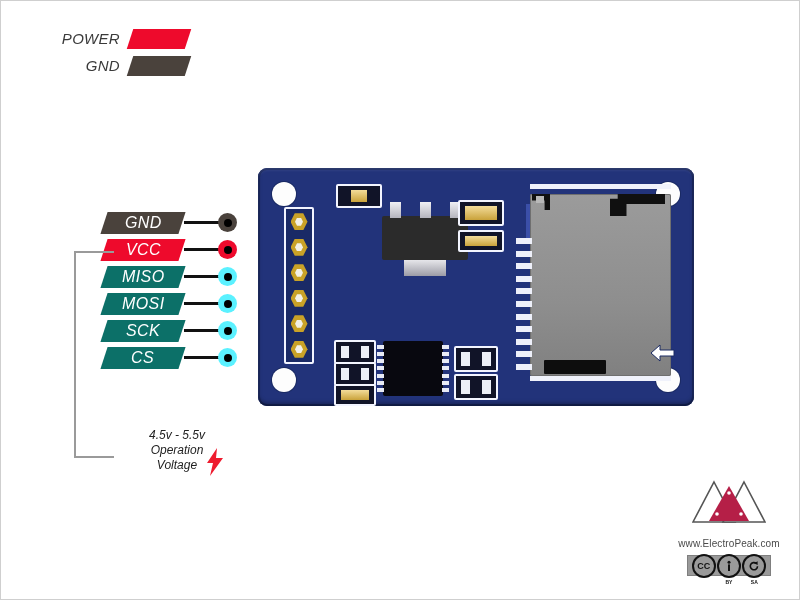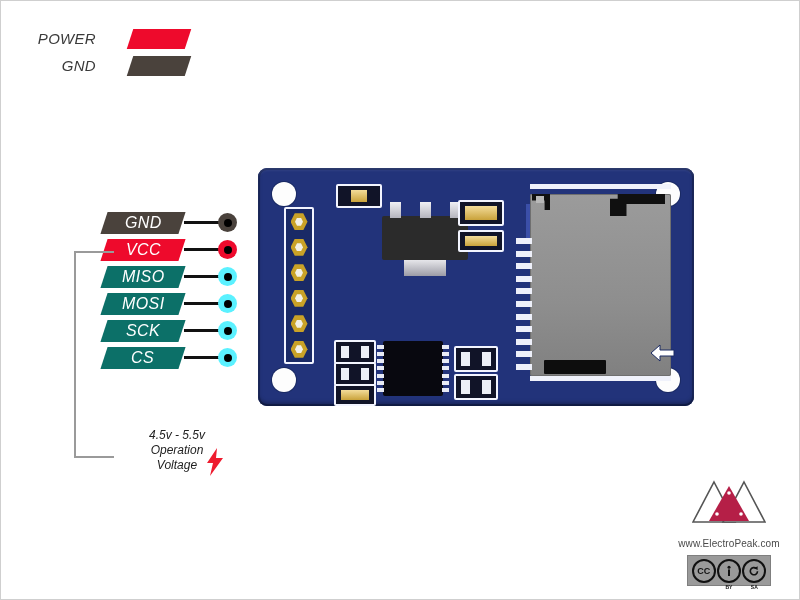--- a/index.html
+++ b/index.html
@@ -11,21 +11,21 @@
     position:relative;
     overflow:hidden;
   }
   .frame{
     position:absolute;left:0;top:0;width:800px;height:600px;
     border:1px solid #cfcfcf;box-sizing:border-box;
   }
 
   
   #legend{position:absolute;left:28px;top:26px;width:160px;}
-  .legend-row{display:flex;align-items:center;height:25px;margin-bottom:2px;gap:24px;}
+  .legend-row{display:flex;align-items:center;height:25px;margin-bottom:2px;}
   .legend-label{
     flex:1;text-align:right;padding-right:10px;
     font-style:italic;font-size:15px;color:#3a3a3a;letter-spacing:.3px;
   }
   .legend-chip{
     width:58px;height:20px;
     transform:skewX(-18deg);
   }
 
   
@@ -128,21 +128,21 @@
   .sd-bar2{position:absolute;left:14px;top:186px;width:141px;height:5px;background:#f0f2fb;}
   .sd-foot{position:absolute;left:28px;top:170px;width:62px;height:14px;background:#0d0d0d;border-radius:1px;}
   .sd-pads{position:absolute;left:0px;top:48px;height:132px;display:flex;flex-direction:column;justify-content:space-between;}
   .sd-pads i{width:16px;height:6px;background:#eef0fa;display:block;}
   .sd-stripe{position:absolute;left:10px;top:14px;width:4px;height:40px;background:#3b4fa8;}
   .arrow{position:absolute;right:-4px;top:152px;width:26px;height:22px;}
 
   
   #logo{position:absolute;left:676px;top:476px;width:106px;text-align:center;}
   #logo-url{font-size:10px;color:#4a4a4a;margin-top:2px;letter-spacing:.1px;}
-  #cc{margin:6px auto 0;width:84px;height:31px;background:#9a9a9a;border:1px solid #7f7f7f;
+  #cc{margin:6px auto 0;width:84px;height:21px;background:#9a9a9a;border:1px solid #7f7f7f;
       position:relative;display:flex;align-items:center;justify-content:space-around;padding:0 3px;box-sizing:border-box;}
   .cc-ico{width:20px;height:20px;border-radius:50%;border:2px solid #111;
           display:flex;align-items:center;justify-content:center;font-size:9px;font-weight:bold;color:#111;
           font-family:"Liberation Sans", sans-serif;background:#9a9a9a;}
   .cc-sub{position:absolute;bottom:0px;font-size:5px;font-weight:bold;color:#111;}
 </style>
 </head>
 <body>
 
 <div class="frame"></div>

